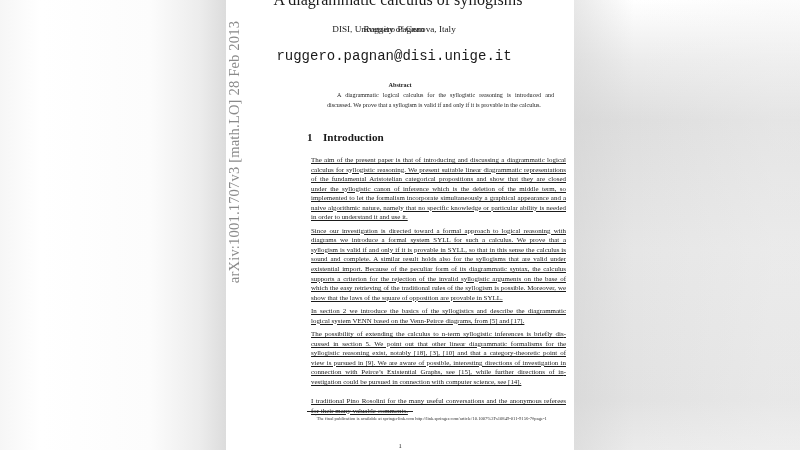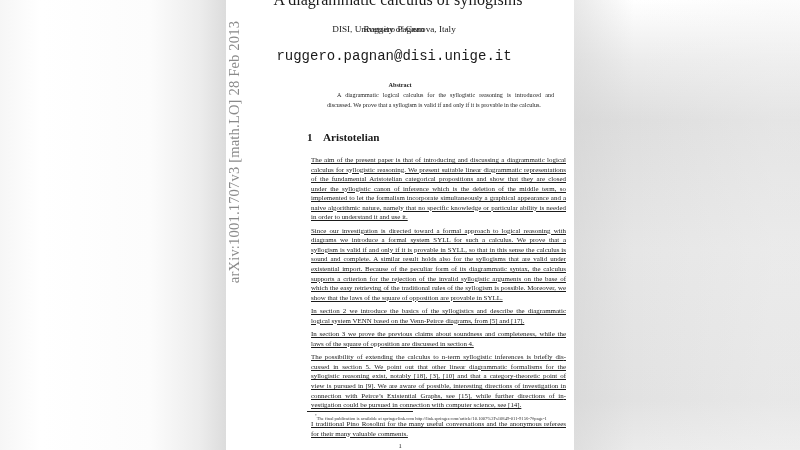--- a/index.html
+++ b/index.html
@@ -78,28 +78,27 @@
 <div class="title"><span>A diagrammatic calculus of syllogisms</span><sup>*</sup></div>
 
 <div class="author name">Ruggero Pagnan</div>
 <div class="author affil">DISI, University of Genova, Italy</div>
 <div class="author email">ruggero.pagnan@disi.unige.it</div>
 
 <div class="abs-title">Abstract</div>
 <div class="abs-body">A diagrammatic logical calculus for the syllogistic reasoning is introduced and discussed. We prove that a syllogism is valid if and only if it is provable in the calculus.</div>
 
 <div class="sec-heading">
-  <span class="num">1</span><span>Aristotelian</span>
+  <span class="num">1</span><span>Introduction</span>
 </div>
 
 <div class="body-text">
   <p>The aim of the present paper is that of introducing and discussing a diagrammatic log­ical calculus for syllogistic reasoning. We present suitable linear diagrammatic repre­sentations of the fundamental Aristotelian categorical propositions and show that they are closed under the syllogistic canon of inference which is the deletion of the mid­dle term, so implemented to let the formalism incorporate simultaneously a graphical appearance and a naive algorithmic nature, namely that no specific knowledge or par­ticular ability is needed in order to understand it and use it.</p>
   <p>Since our investigation is directed toward a formal approach to logical reasoning with diagrams we introduce a formal system SYLL for such a calculus. We prove that a syllogism is valid if and only if it is provable in SYLL, so that in this sense the calculus is sound and complete. A similar result holds also for the syllogisms that are valid under existential import. Because of the peculiar form of its diagrammatic syntax, the calculus supports a criterion for the rejection of the invalid syllogistic arguments on the base of which the easy retrieving of the traditional rules of the syllogism is possible. Moreover, we show that the laws of the square of opposition are provable in SYLL.</p>
   <p>In section 2 we introduce the basics of the syllogistics and describe the diagrammatic logical system VENN based on the Venn-Peirce diagrams, from [5] and [17].</p>
-  <p>In section 3 we prove the previous claims about soundness and completeness, while the laws of the square of opposition are discussed in section 4.</p>
   <p>The possibility of extending the calculus to n-term syllogistic inferences is briefly dis­cussed in section 5. We point out that other linear diagrammatic formalisms for the syllogistic reasoning exist, notably [18], [3], [10] and that a category-theoretic point of view is pursued in [9]. We are aware of possible, interesting directions of investigation in connection with Peirce’s Existential Graphs, see [15], while further directions of in­vestigation could be pursued in connection with computer science, see [14].</p>
   <p class="gap">I traditional Pino Rosolini for the many useful conversations and the anonymous referees for their many valuable comments.</p>
 </div>
 
 <div class="fn-rule"></div>
 <div class="footnote"><sup>*</sup><span>The final publication is available at springerlink.com http://link.springer.com/article/10.1007%2Fs10849-011-9156-7#page-1</span></div>
 
 <div class="page-num">1</div>
 
 </body></html>

